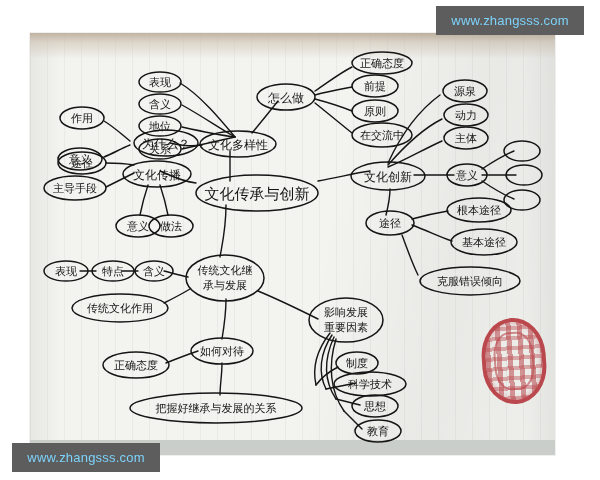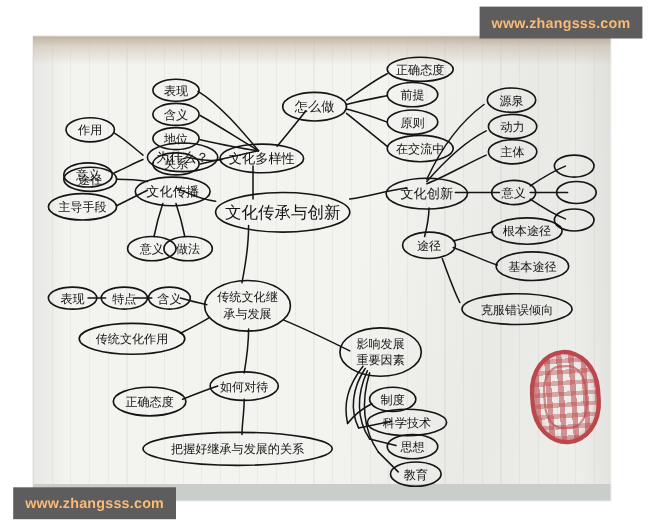--- a/index.html
+++ b/index.html
@@ -57,23 +57,23 @@
   }
   #stamp:after{
     content:"";position:absolute;left:8px;top:10px;right:8px;bottom:10px;
     border:2px solid rgba(176,37,44,.6);border-radius:40%;
   }
 
   
   .wm{
     position:absolute;
     background:#5d5d5d;
-    color:#fdba74;
+    color:#7dd3fc;
     font-family:"Liberation Sans", sans-serif;
-    font-size:13px;font-weight:bold;
+    font-size:13px;font-weight:normal;
     letter-spacing:.2px;
     display:flex;align-items:center;justify-content:center;
   }
   #wm-top{right:16px;top:6px;width:148px;height:29px;}
   #wm-bottom{left:12px;bottom:8px;width:148px;height:29px;}
 </style>
 </head>
 <body>
 
 <div id="stage">

